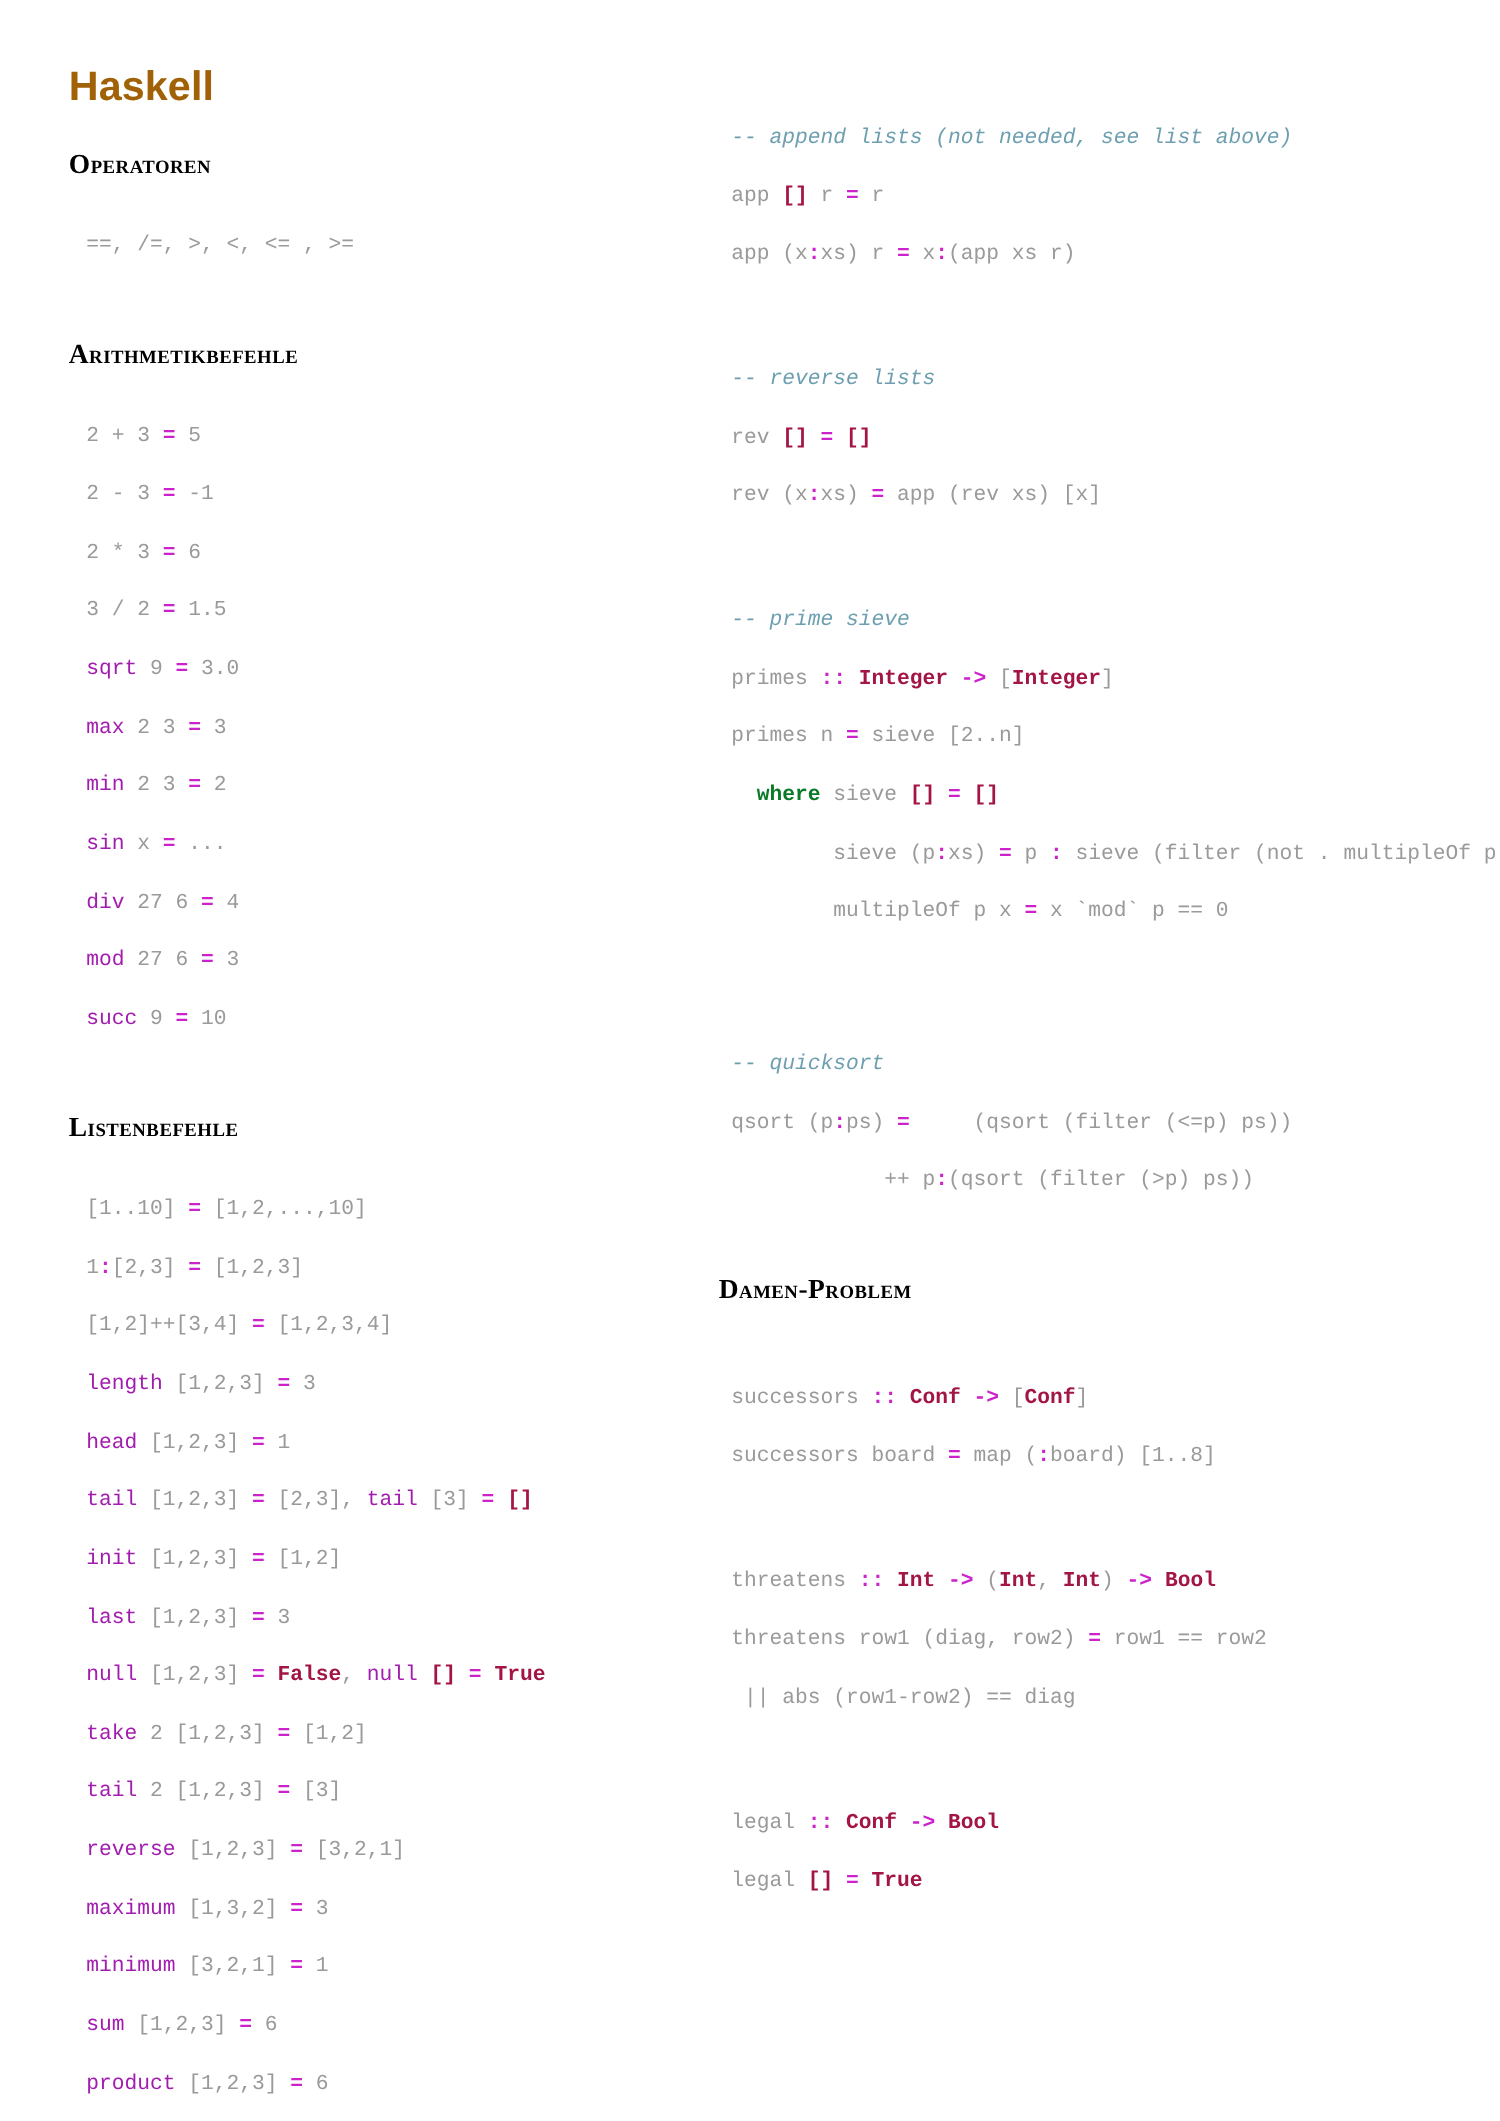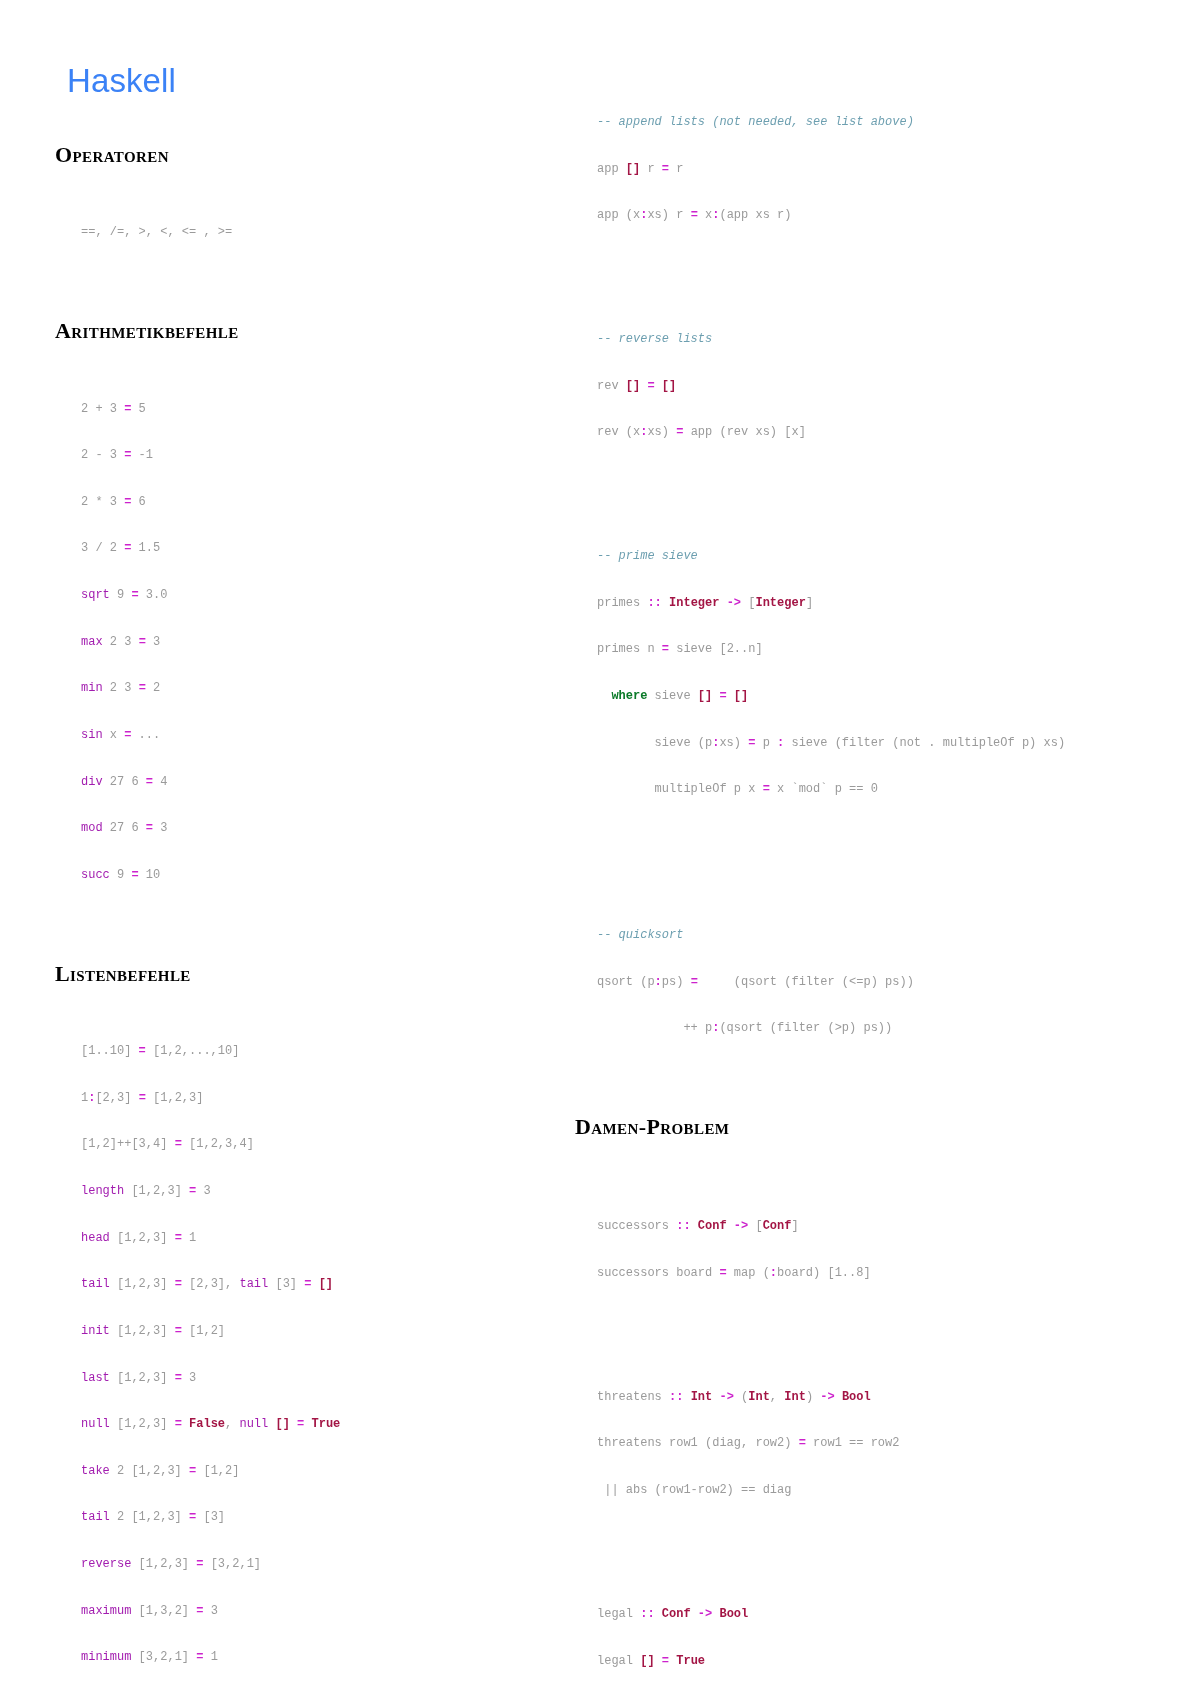--- a/index.html
+++ b/index.html
@@ -25,46 +25,46 @@
   .col {
     position: absolute;
     top: 0;
     width: 500px;
   }
   .col-left  { left: 55px; }
   .col-right { left: 575px; }
 
   h1.doc-title {
     font-family: "Liberation Sans", sans-serif;
-    font-weight: 400;
+    font-weight: 700;
     font-size: 33px;
     letter-spacing: 0.1px;
-    margin: 12px;
+    margin: 0;
     padding: 0;
-    color: #3b82f6;
+    color: #a16207;
     line-height: 1.15;
   }
   h2.section-title {
     font-family: "Liberation Serif", serif;
     font-weight: bold;
     font-variant: small-caps;
     font-size: 22px;
     letter-spacing: 0.4px;
     margin: 0;
     padding: 0;
     color: #000000;
     line-height: 1.2;
   }
   .block {
     font-family: "Liberation Mono", monospace;
-    font-size: 12px;
+    font-size: 17px;
     line-height: 15.55px;
     color: #9a9a9a;
     white-space: pre;
-    margin: 12px;
+    margin: 0;
     padding: 0;
   }
   .block .ln { display: block; min-height: 15.55px; }
 
   
   .fn   { color: #a21caf; }
   .op   { color: #cc22cc; font-weight: bold; }
   .ctor { color: #a31545; font-weight: bold; }
   .kw   { color: #0a7a28; font-weight: bold; }
   .cm   { color: #6d9fb0; font-style: italic; }

